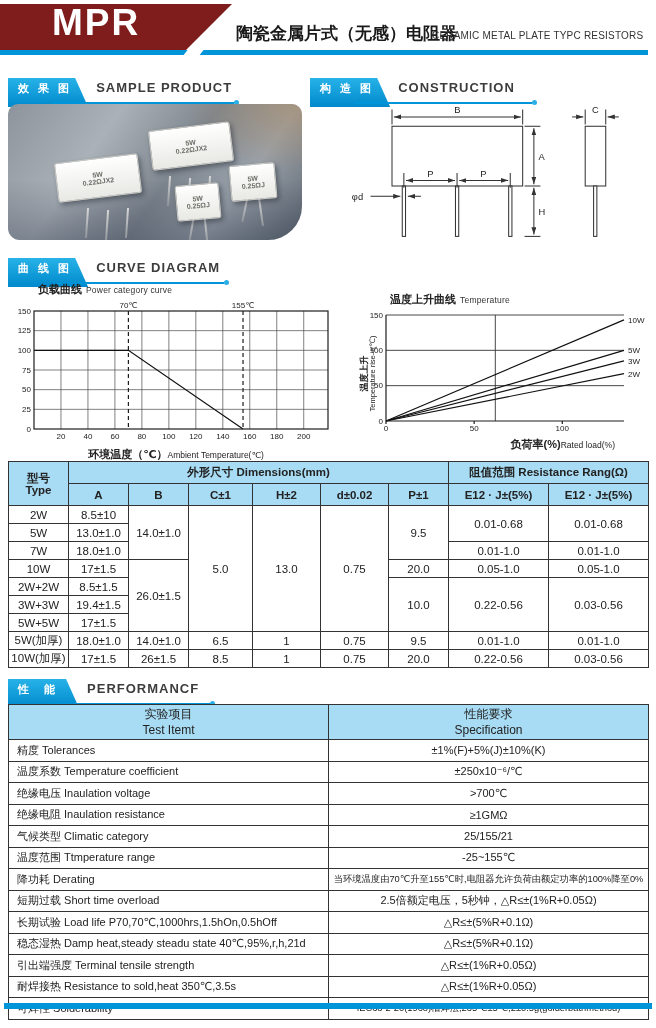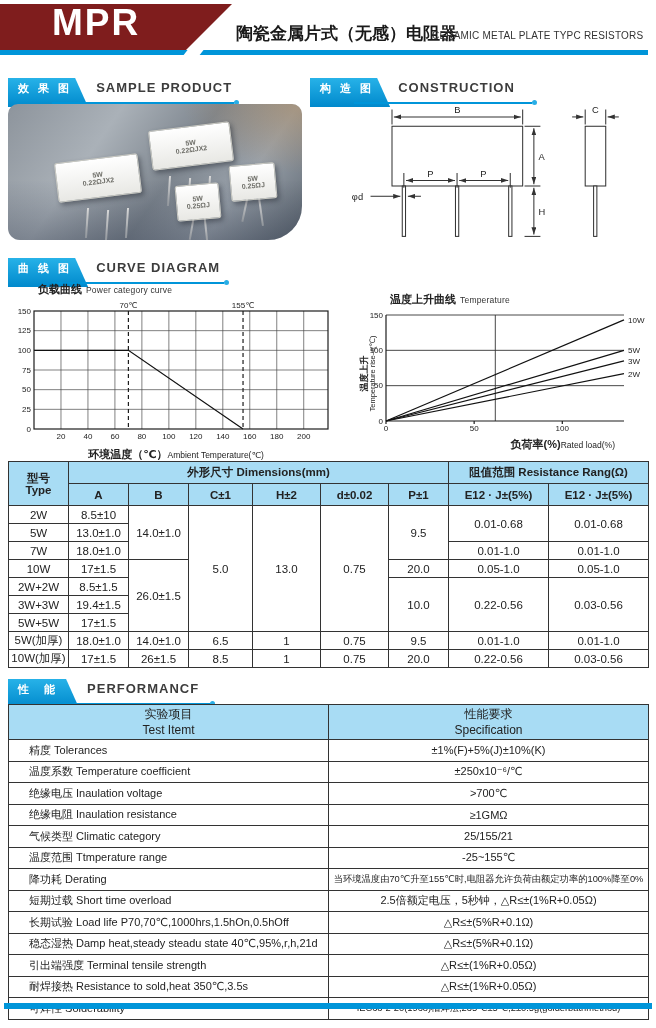--- a/index.html
+++ b/index.html
@@ -63,21 +63,21 @@
   table{border-collapse:collapse;table-layout:fixed;}
   .rating{position:absolute;left:8px;top:461px;width:640px;}
   .rating th,.rating td{border:1px solid #333;text-align:center;vertical-align:middle;padding:0 1px;}
   .rating th{background:#a8dcf4;font-size:11.5px;font-weight:700;height:21px;}
   .rating td{font-size:11.5px;height:17px;}
   .rating .th2{line-height:12px;}
   .perf{position:absolute;left:8px;top:704px;width:640px;}
   .perf th,.perf td{border:1px solid #333;vertical-align:middle;}
   .perf th{background:#a8dcf4;font-size:12px;font-weight:400;height:18px;line-height:16px;}
   .perf td{font-size:11px;height:18.5px;}
-  .perf td.item{text-align:left;padding-left:20px;}
+  .perf td.item{text-align:left;padding-left:8px;}
   .perf td.spec{text-align:center;}
   .perf td.small{font-size:9.3px;}
 
   .bottom-bar{position:absolute;left:4px;top:1003px;width:648px;height:6px;background:#0095d9;}
 </style>
 </head>
 <body>
 
 <div class="page">
 

